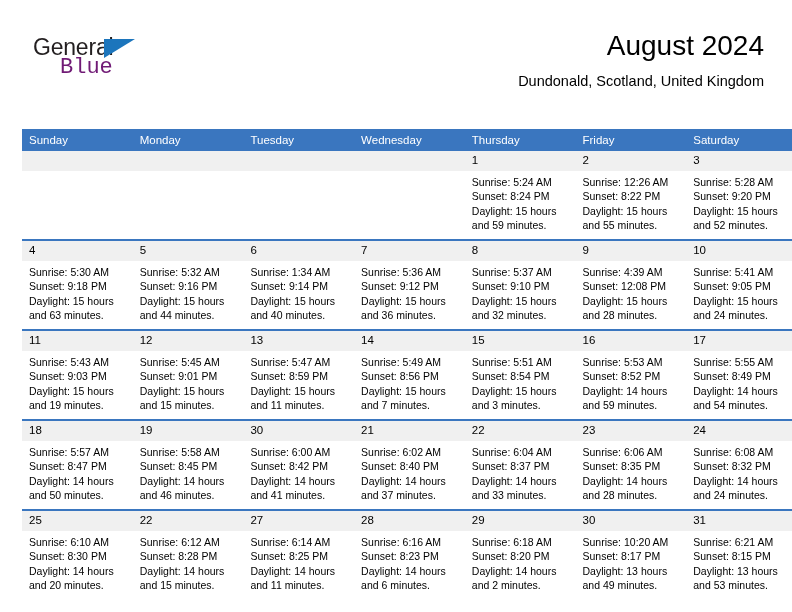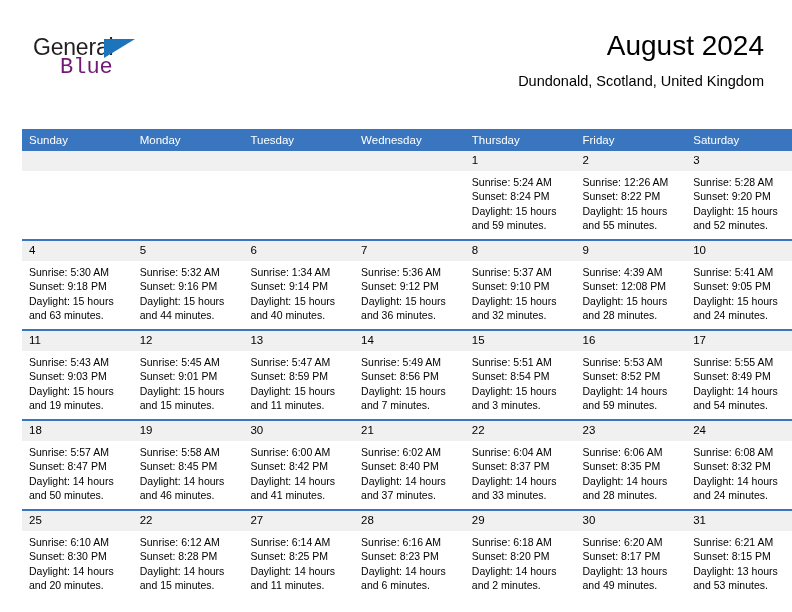--- a/index.html
+++ b/index.html
@@ -454,21 +454,21 @@
               <div class="info">
                 <div>Sunrise: 6:18 AM</div>
                 <div>Sunset: 8:20 PM</div>
                 <div>Daylight: 14 hours</div>
                 <div>and 2 minutes.</div>
               </div>
             </td>
             <td>
               <div class="daynum">30</div>
               <div class="info">
-                <div>Sunrise: 6:20 AM</div>
+                <div>Sunrise: 10:20 AM</div>
                 <div>Sunset: 8:17 PM</div>
                 <div>Daylight: 13 hours</div>
                 <div>and 49 minutes.</div>
               </div>
             </td>
             <td>
               <div class="daynum">31</div>
               <div class="info">
                 <div>Sunrise: 6:21 AM</div>
                 <div>Sunset: 8:15 PM</div>

